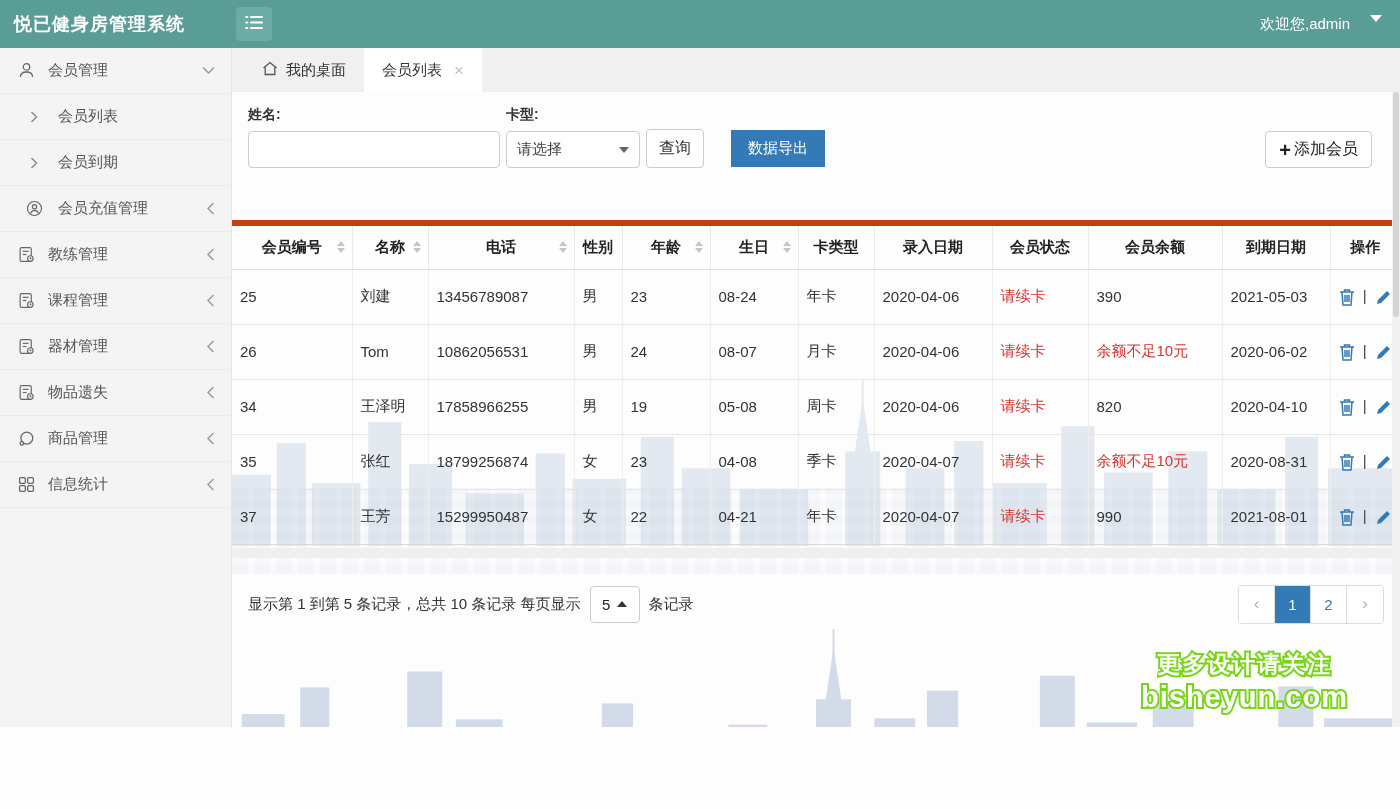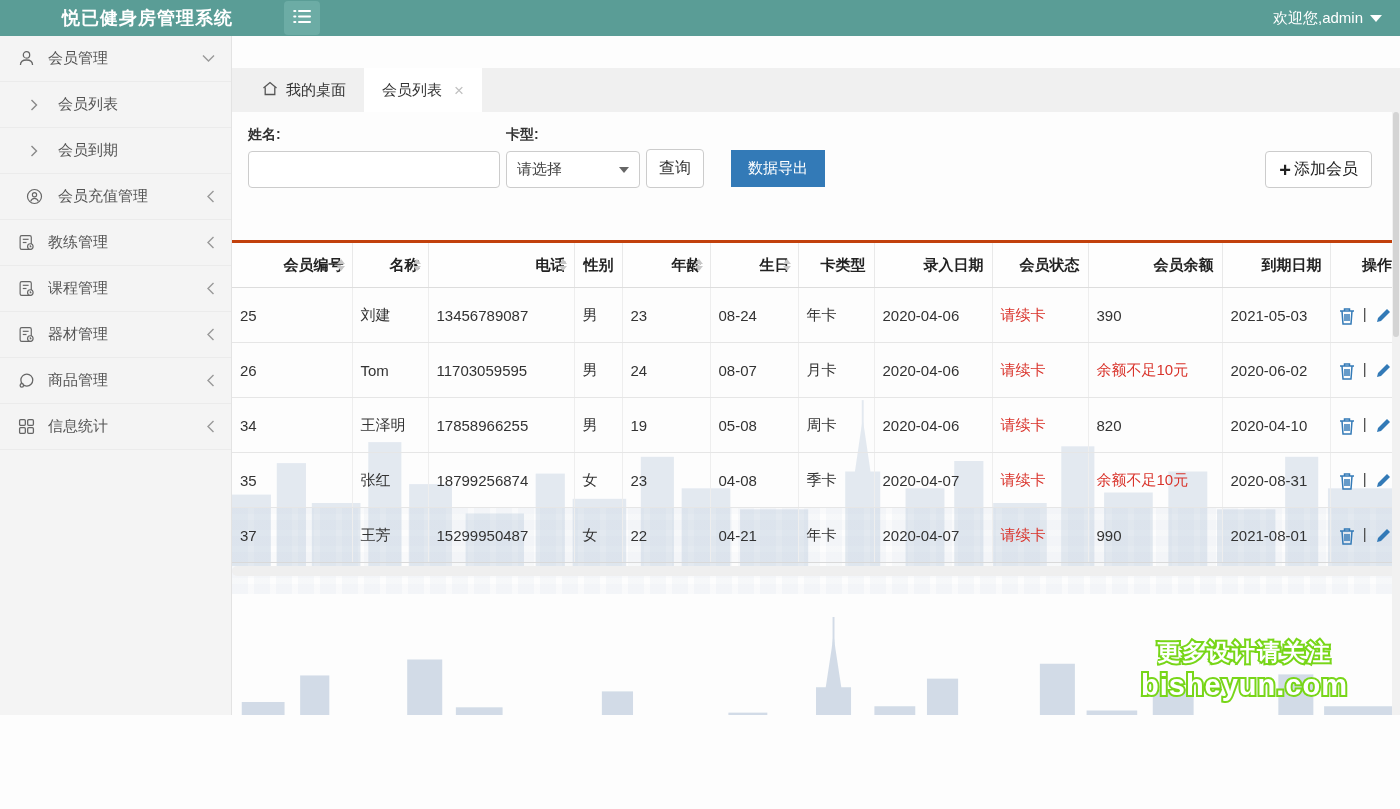--- a/index.html
+++ b/index.html
@@ -2,37 +2,37 @@
 <html><head>
 <meta charset="utf-8">
 <style>
   * { margin:0; padding:0; box-sizing:border-box; }
   html,body { width:1400px; height:809px; }
   body { font-family:"Liberation Sans","DejaVu Sans",sans-serif; background:#fff; }
 
   .app { position:relative; width:1400px; height:809px; overflow:hidden; background:#fdfdfd; }
 
   
-  .topbar { height:36px; background:#5A9D96; display:flex; align-items:center; color:#fff;padding-left:48px; }
+  .topbar { height:48px; background:#5A9D96; display:flex; align-items:center; color:#fff; }
   .brand { width:232px; padding-left:14px; font-size:18px; font-weight:bold; letter-spacing:1px; white-space:nowrap; }
   .menu-toggle { width:36px; height:34px; background:#6CACA5; border-radius:4px; display:flex; align-items:center; justify-content:center; margin-left:4px; cursor:pointer; }
-  .welcome { margin-left:auto; padding-right:18px; font-size:15px; display:flex; align-items:center; gap:7px; cursor:pointer; }
+  .welcome { margin-left:auto; padding-right:18px; font-size:15px; display:flex; align-items:flex-start; gap:20px; cursor:pointer; }
   .caret-down-w { width:0; height:0; border-left:6px solid transparent; border-right:6px solid transparent; border-top:7px solid #fff; }
 
   
   .layout { display:flex; height:679px; }
   .sidebar { width:232px; background:#f4f4f4; border-right:1px solid #e3e3e3; flex:none; }
   .side-item { height:46px; display:flex; align-items:center; padding:0 16px; border-bottom:1px solid #ebebeb; color:#555; font-size:15px; cursor:pointer; }
   .side-item .icon { width:20px; margin-right:12px; display:flex; align-items:center; justify-content:center; color:#666; }
   .side-item.child { padding-left:24px; }
   .side-item.child .icon { margin-right:14px; color:#888; }
   .side-item .lbl { white-space:nowrap; }
   .side-item .chev { margin-left:auto; display:flex; color:#999; }
 
-  .main { flex:1; display:flex; flex-direction:column; position:relative; background:#fff; min-width:0;margin-top:32px; }
+  .main { flex:1; display:flex; flex-direction:column; position:relative; background:#fff; min-width:0; }
 
   
   .tabbar { height:44px; background:#f0f0f0; display:flex; align-items:stretch; padding-left:12px; flex:none; }
   .tab { display:flex; align-items:center; gap:8px; padding:0 18px; font-size:15px; color:#333; cursor:pointer; }
   .tab.active { background:#fff; }
   .tab-close { color:#c0c0c0; font-size:17px; margin-left:4px; line-height:1; }
 
   
   .content { flex:1; position:relative; background:#fdfdfd; overflow:hidden; }
   .deco { position:absolute; left:0; width:100%; pointer-events:none; z-index:0; }
@@ -54,21 +54,21 @@
   .sel-caret { width:0; height:0; border-left:5px solid transparent; border-right:5px solid transparent; border-top:6px solid #666; }
   .btn { cursor:pointer; font-family:inherit; }
   .btn-search { height:39px; min-width:58px; margin-left:6px; border:1px solid #ccc; border-radius:4px; background:#fff; font-size:16px; color:#333; }
   .btn-export { height:37px; margin-left:27px; margin-bottom:1px; padding:0 17px; border:none; border-radius:0; background:#337ab7; color:#fff; font-size:15px; }
   .btn-add { margin-left:auto; height:37px; padding:0 13px; border:1px solid #ccc; border-radius:4px; background:#fff; color:#222; font-size:16px; display:flex; align-items:center; gap:1px; }
   .btn-add .plus { font-size:20px; font-weight:bold; line-height:1; margin-right:2px; }
 
   
   .tablewrap { margin-top:52px; }
   table { width:100%; border-collapse:collapse; table-layout:fixed; background:transparent; }
-  th { height:46px; font-size:15px; font-weight:bold; color:#222; text-align:right; padding:0 8px; border-top:3px solid #c2410c; border-bottom:1px solid #ddd; border-right:1px solid #e9e9e9; position:relative; cursor:pointer; background:rgba(255,255,255,.55); }
+  th { height:46px; font-size:15px; font-weight:bold; color:#222; text-align:center; padding:0 8px; border-top:6px solid #c2410c; border-bottom:1px solid #ddd; border-right:1px solid #e9e9e9; position:relative; cursor:pointer; background:rgba(255,255,255,.55); }
   th:last-child { border-right:none; }
   td { height:55px; font-size:15px; color:#333; padding:0 8px; border-bottom:1px solid #e6e6e6; border-right:1px solid #eee; background:transparent; }
   td:last-child { border-right:none; }
   tbody tr:last-child td { border-bottom:1px solid #d9d9d9; }
   .red { color:#d9332b; }
   .sort { position:absolute; right:7px; top:50%; transform:translateY(-50%); display:flex; flex-direction:column; gap:2px; }
   .sort i { display:block; width:0; height:0; border-left:4px solid transparent; border-right:4px solid transparent; }
   .sort .up { border-bottom:5px solid #c6c6c6; }
   .sort .dn { border-top:5px solid #c6c6c6; }
   .cell-actions { white-space:nowrap; }
@@ -224,20 +224,37 @@
             </svg>
         </span>
         <span class="lbl">器材管理</span>
         <span class="chev">
           <svg width="9" height="13" viewBox="0 0 9 13" fill="none" stroke="#999" stroke-width="1.4">
               <polyline points="7.5,1 2,6.5 7.5,12"></polyline>
             </svg>
         </span>
       </div>
 
+      <div class="side-item">
+        <span class="icon">
+          <svg width="17" height="17" viewBox="0 0 16 16" fill="none" stroke="#666" stroke-width="1.1">
+              <rect x="2" y="1.5" width="10.5" height="13" rx="1.5"></rect>
+              <line x1="4.5" y1="5" x2="10" y2="5"></line>
+              <line x1="4.5" y1="8" x2="8" y2="8"></line>
+              <circle cx="11.6" cy="11.8" r="2.6" fill="#f4f4f4"></circle>
+              <polyline points="11.6,10.6 11.6,12 12.7,12"></polyline>
+            </svg>
+        </span>
+        <span class="lbl">物品遗失</span>
+        <span class="chev">
+          <svg width="9" height="13" viewBox="0 0 9 13" fill="none" stroke="#999" stroke-width="1.4">
+              <polyline points="7.5,1 2,6.5 7.5,12"></polyline>
+            </svg>
+        </span>
+      </div>
 
       <div class="side-item">
         <span class="icon">
           <svg width="17" height="17" viewBox="0 0 16 16" fill="none" stroke="#666" stroke-width="1.2">
               <circle cx="8.3" cy="7.6" r="5.6"></circle>
               <circle cx="3.6" cy="12.6" r="1.6" fill="#f4f4f4"></circle>
             </svg>
         </span>
         <span class="lbl">商品管理</span>
         <span class="chev">
@@ -432,21 +449,21 @@
                   <span class="act">
                       <svg width="17" height="17" viewBox="0 0 17 17" fill="#337ab7">
                         <path d="M2 15 l1-4 9-9 3 3 -9 9 z"></path>
                       </svg>
                     </span>
                 </td>
               </tr>
               <tr>
                 <td>26</td>
                 <td>Tom</td>
-                <td>11703059595</td>
+                <td>10862056531</td>
                 <td>男</td>
                 <td>24</td>
                 <td>08-07</td>
                 <td>月卡</td>
                 <td>2020-04-06</td>
                 <td class="red">请续卡</td>
                 <td class="red">余额不足10元</td>
                 <td>2020-06-02</td>
                 <td class="cell-actions">
                   <span class="act">
@@ -558,20 +575,36 @@
                         <path d="M2 15 l1-4 9-9 3 3 -9 9 z"></path>
                       </svg>
                     </span>
                 </td>
               </tr>
             </tbody>
           </table>
           <div class="hscroll"></div>
         </div>
 
+        <div class="footer layer">
+          <div class="summary">
+            <span>显示第 1 到第 5 条记录，总共 10 条记录 每页显示</span>
+            <span class="page-size">
+              <span>5</span>
+              <span class="caret-up-b"></span>
+            </span>
+            <span>条记录</span>
+          </div>
+          <div class="pager">
+            <div class="page-btn nav">‹</div>
+            <div class="page-btn active">1</div>
+            <div class="page-btn">2</div>
+            <div class="page-btn nav">›</div>
+          </div>
+        </div>
 
         <div class="watermark">
           <div class="w1">更多设计请关注</div>
           <div class="w2">bisheyun.com</div>
         </div>
 
       </div>
 
       <div class="vscroll">
         <div class="thumb"></div>

